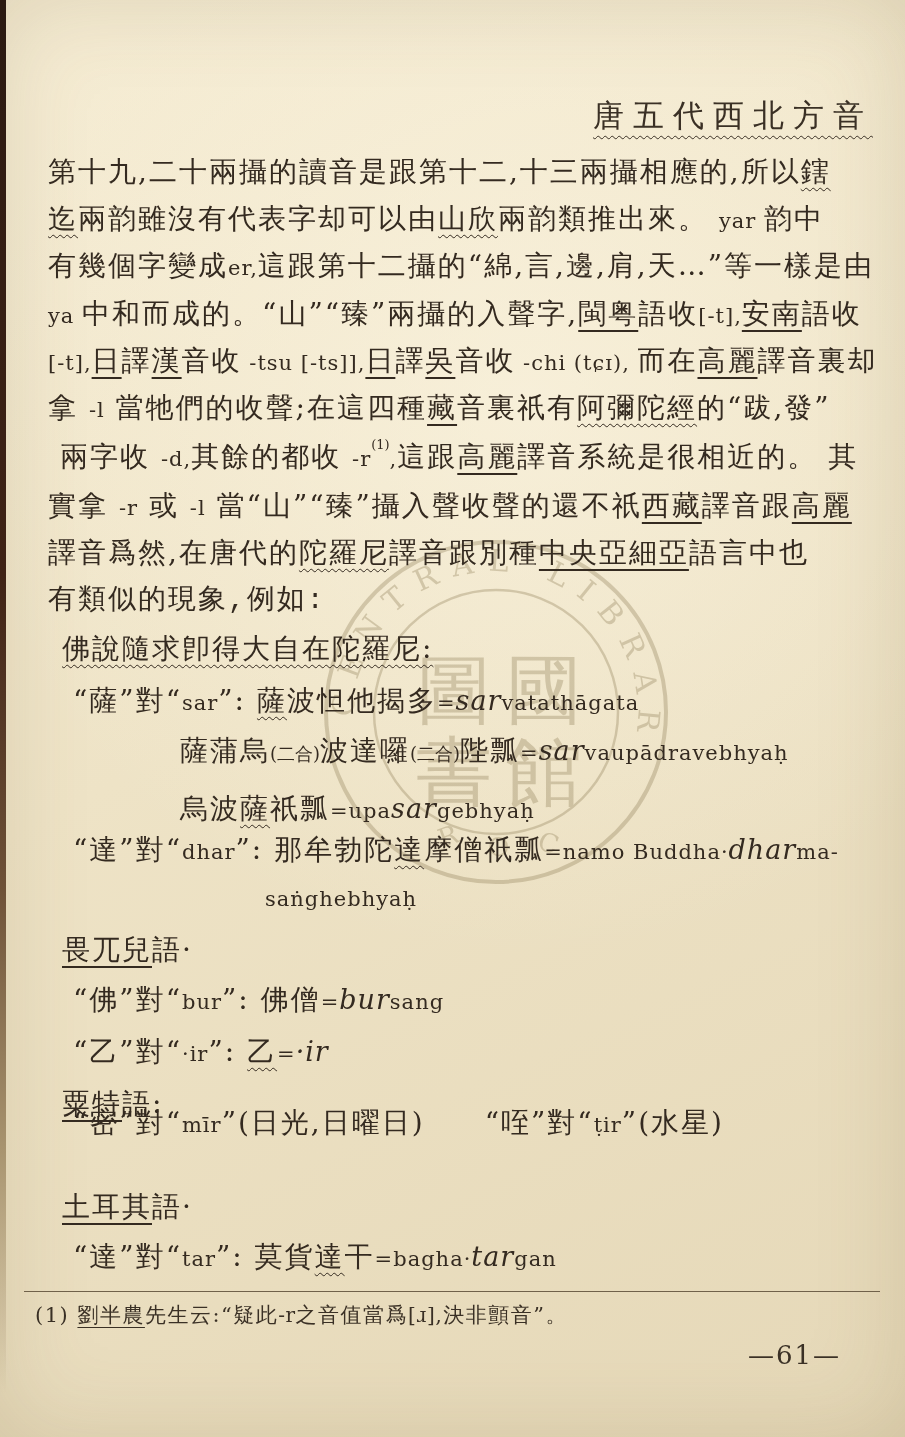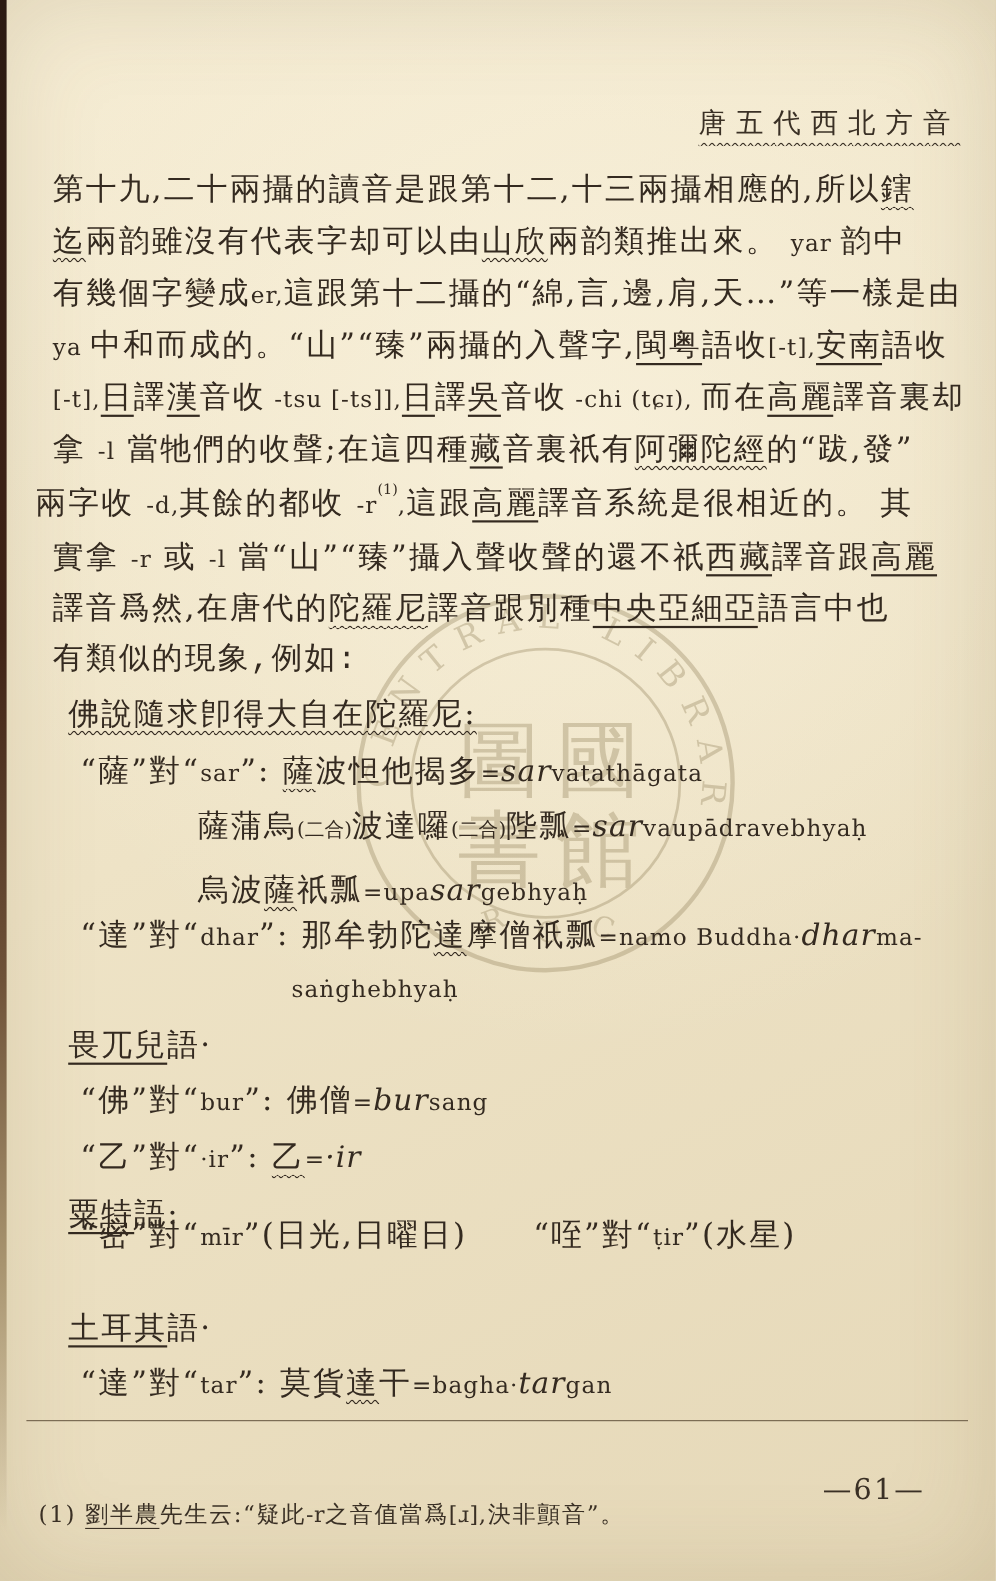--- a/index.html
+++ b/index.html
@@ -15,21 +15,21 @@
       radial-gradient(90% 55% at 58% 28%, rgba(253,247,229,0.55), rgba(253,247,229,0) 70%),
       linear-gradient(155deg, rgba(250,242,220,0.65) 0%, rgba(238,227,198,0.3) 45%, rgba(222,207,172,0.55) 100%);
     box-shadow: inset 0 0 90px rgba(118,92,48,0.18);
   }
   .edge-strip{
     position:absolute;left:0;top:0;width:6px;height:100%;
     background:linear-gradient(180deg,#2b1a12 0%,#3f2316 40%,#6e5238 62%,#a8946f 80%,rgba(168,148,111,0) 97%);
   }
   .header-title{
     position:absolute;top:95px;right:32px;
-    font-size:25px;letter-spacing:9px;color:#3a3025;
+    font-size:31px;letter-spacing:9px;color:#3a3025;
     text-decoration:underline;text-decoration-style:wavy;
     text-decoration-thickness:1px;text-underline-offset:9px;
     white-space:nowrap;
   }
   .watermark{
     position:absolute;left:320px;top:536px;width:352px;height:352px;
     opacity:0.33;pointer-events:none;
   }
   .watermark text{fill:#8d7c55;font-family:"DejaVu Serif","Liberation Serif",serif;}
   .line{
@@ -79,37 +79,37 @@
 
   <div class="header-title">唐五代西北方音</div>
 
   <div>
       <div class="line" style="left: 48px; top: 155px;"><span>第十九,二十兩攝的讀音是跟第十二,十三兩攝相應的,所以</span><span class="wavy">鎋</span></div>
       <div class="line" style="left: 48px; top: 202px;"><span class="wavy">迄</span><span>兩韵雖沒有代表字却可以由</span><span class="wavy">山欣</span><span>兩韵類推出來。 </span><span class="lat">yar </span><span>韵中</span></div>
       <div class="line" style="left: 48px; top: 249px;"><span>有幾個字變成</span><span class="lat">er,</span><span>這跟第十二攝的“綿,言,邊,肩,天…”等一樣是由</span></div>
       <div class="line" style="left: 48px; top: 297px;"><span class="lat">ya </span><span>中和而成的。“山”“臻”兩攝的入聲字,</span><span class="u">閩粤</span><span>語收</span><span class="lat">[-t],</span><span class="u">安南</span><span>語收</span></div>
       <div class="line" style="left: 48px; top: 344px;"><span class="lat">[-t],</span><span class="u">日</span><span>譯</span><span class="u">漢</span><span>音收</span><span class="lat"> -tsu [-ts]],</span><span class="u">日</span><span>譯</span><span class="u">吳</span><span>音收</span><span class="lat"> -chi (tɕɪ), </span><span>而在</span><span class="u">高麗</span><span>譯音裏却</span></div>
       <div class="line" style="left: 48px; top: 391px;"><span>拿 </span><span class="lat">-l</span><span> 當牠們的收聲;在這四種</span><span class="u">藏</span><span>音裏祇有</span><span class="wavy">阿彌陀經</span><span>的“跋,發”</span></div>
-      <div class="line" style="left: 32px; top: 440px; text-align: right;"><span>兩字收 </span><span class="lat">-d,</span><span>其餘的都收 </span><span class="lat">-r</span><span class="sup">(1)</span><span class="lat">,</span><span>這跟</span><span class="u">高麗</span><span>譯音系統是很相近的。 其</span></div>
+      <div class="line" style="left: 60px; top: 440px; text-align: right;"><span>兩字收 </span><span class="lat">-d,</span><span>其餘的都收 </span><span class="lat">-r</span><span class="sup">(1)</span><span class="lat">,</span><span>這跟</span><span class="u">高麗</span><span>譯音系統是很相近的。 其</span></div>
       <div class="line" style="left: 48px; top: 489px;"><span>實拿 </span><span class="lat">-r</span><span> 或 </span><span class="lat">-l</span><span> 當“山”“臻”攝入聲收聲的還不祇</span><span class="u">西藏</span><span>譯音跟</span><span class="u">高麗</span></div>
       <div class="line" style="left: 48px; top: 536px; text-align: center;"><span>譯音爲然,在唐代的</span><span class="wavy">陀羅尼</span><span>譯音跟別種</span><span class="u">中央亞細亞</span><span>語言中也</span></div>
       <div class="line" style="left: 48px; top: 584px; font-family: Liberation Mono, monospace;"><span>有類似的現象,例如:</span></div>
       <div class="line" style="left: 62px; top: 632px;"><span class="wavy">佛說隨求卽得大自在陀羅尼:</span></div>
       <div class="line" style="left: 73px; top: 684px;"><span>“薩”對“</span><span class="lat">sar</span><span>”: </span><span class="wavy">薩</span><span>波怛他揭多</span><span class="lat">=</span><span class="it">sar</span><span class="lat">vatathāgata</span></div>
       <div class="line" style="left: 180px; top: 734px;"><span>薩蒲烏</span><span class="sm">(二合)</span><span>波達囉</span><span class="sm">(二合)</span><span>陛瓢</span><span class="lat">=</span><span class="it">sar</span><span class="lat">vaupādravebhyaḥ</span></div>
       <div class="line" style="left: 180px; top: 792px;"><span>烏波</span><span class="wavy">薩</span><span>祇瓢</span><span class="lat">=upa</span><span class="it">sar</span><span class="lat">gebhyaḥ</span></div>
       <div class="line" style="left: 73px; top: 833px;"><span>“達”對“</span><span class="lat">dhar</span><span>”: 那牟勃陀</span><span class="wavy">達</span><span>摩僧祇瓢</span><span class="lat">=namo Buddha·</span><span class="it">dhar</span><span class="lat">ma-</span></div>
       <div class="line" style="left: 265px; top: 880px;"><span class="lat">saṅghebhyaḥ</span></div>
       <div class="line" style="left: 62px; top: 933px;"><span class="u">畏兀兒</span><span>語·</span></div>
       <div class="line" style="left: 73px; top: 983px;"><span>“佛”對“</span><span class="lat">bur</span><span>”: 佛僧</span><span class="lat">=</span><span class="it">bur</span><span class="lat">sang</span></div>
       <div class="line" style="left: 73px; top: 1035px;"><span>“乙”對“</span><span class="lat">·ir</span><span>”: </span><span class="wavy">乙</span><span class="lat">=</span><span class="it">·ir</span></div>
       <div class="line" style="left: 62px; top: 1087px;"><span class="u">粟特</span><span>語:</span></div>
       <div class="line" style="left: 73px; top: 1106px;"><span>“密”對“</span><span class="lat">mīr</span><span>”(日光,日曜日)</span><span>  </span><span>“咥”對“</span><span class="lat">ṭir</span><span>”(水星)</span></div>
       <div class="line" style="left: 62px; top: 1190px;"><span class="u">土耳其</span><span>語·</span></div>
       <div class="line" style="left: 73px; top: 1240px;"><span>“達”對“</span><span class="lat">tar</span><span>”: 莫貨</span><span class="wavy">達</span><span>干</span><span class="lat">=bagha·</span><span class="it">tar</span><span class="lat">gan</span></div>
-      <div class="line fn" style="left: 35px; top: 1365px;"><span>(1) </span><span class="u">劉半農</span><span>先生云:“疑此</span><span class="lat">-r</span><span>之音值當爲</span><span class="lat">[ɹ]</span><span>,決非顫音”。</span></div>
+      <div class="line fn" style="left: 35px; top: 1303px;"><span>(1) </span><span class="u">劉半農</span><span>先生云:“疑此</span><span class="lat">-r</span><span>之音值當爲</span><span class="lat">[ɹ]</span><span>,決非顫音”。</span></div>
     </div>
 
   <div class="footnote-rule"></div>
 
   <div class="page-number">—61—</div>
 
 </div>
 
 </body></html>

